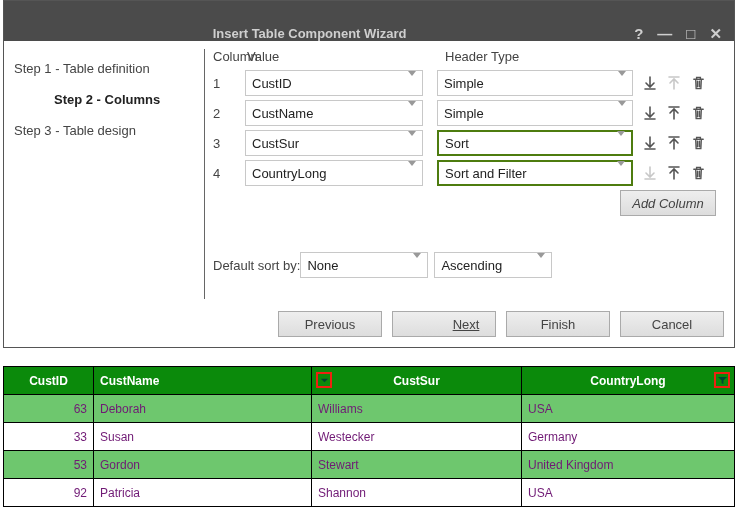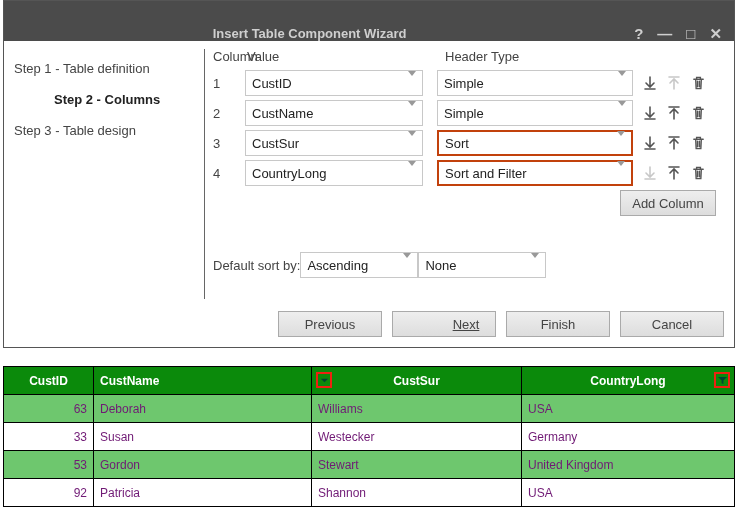--- a/index.html
+++ b/index.html
@@ -98,40 +98,41 @@
     background: #fff;
     position: relative;
     color: #222;
   }
   .dd .caret {
     margin-left: auto;
     color: #999;
   }
   .dd.value { width: 178px; margin-right: 14px; }
   .dd.ht    { width: 196px; }
-  .dd.hl    { border: 2px solid #c2410c; }
+  .dd.hl    { border: 2px solid #4d7c0f; }
   .row-icons {
     display: flex;
     gap: 6px;
     margin-left: 8px;
     align-items: center;
   }
   .ricon {
     width: 18px;
     height: 18px;
     display: flex;
     align-items: center;
     justify-content: center;
   }
   .ricon.enabled { color: #555; }
   .ricon.disabled { color: #c8c8c8; }
   .add-col-row {
     display: flex;
     justify-content: flex-end;
     margin: 4px 8px 0 0;
+    font-style: italic;
   }
   .btn {
     border: 1px solid #aaa;
     background: linear-gradient(#eee,#ddd);
     height: 26px;
     min-width: 96px;
     display: flex;
     align-items: center;
     justify-content: center;
     color: #444;
@@ -350,26 +351,26 @@
             </div>
           </div>
         </div>
 
       <div class="add-col-row">
         <div class="btn">Add Column</div>
       </div>
 
       <div class="sort-row">
         <span>Default sort by:</span>
+        <div class="dd sortby">
+          <span>None</span>
+          <span class="caret"><span class="caret-dn"></span></span>
+        </div>
         <div class="dd sortdir">
           <span>Ascending</span>
-          <span class="caret"><span class="caret-dn"></span></span>
-        </div>
-        <div class="dd sortby">
-          <span>None</span>
           <span class="caret"><span class="caret-dn"></span></span>
         </div>
       </div>
 
     </div>
   </div>
 
   <div class="button-bar">
     <div class="btn wide">Previous</div>
     <div class="btn wide">

